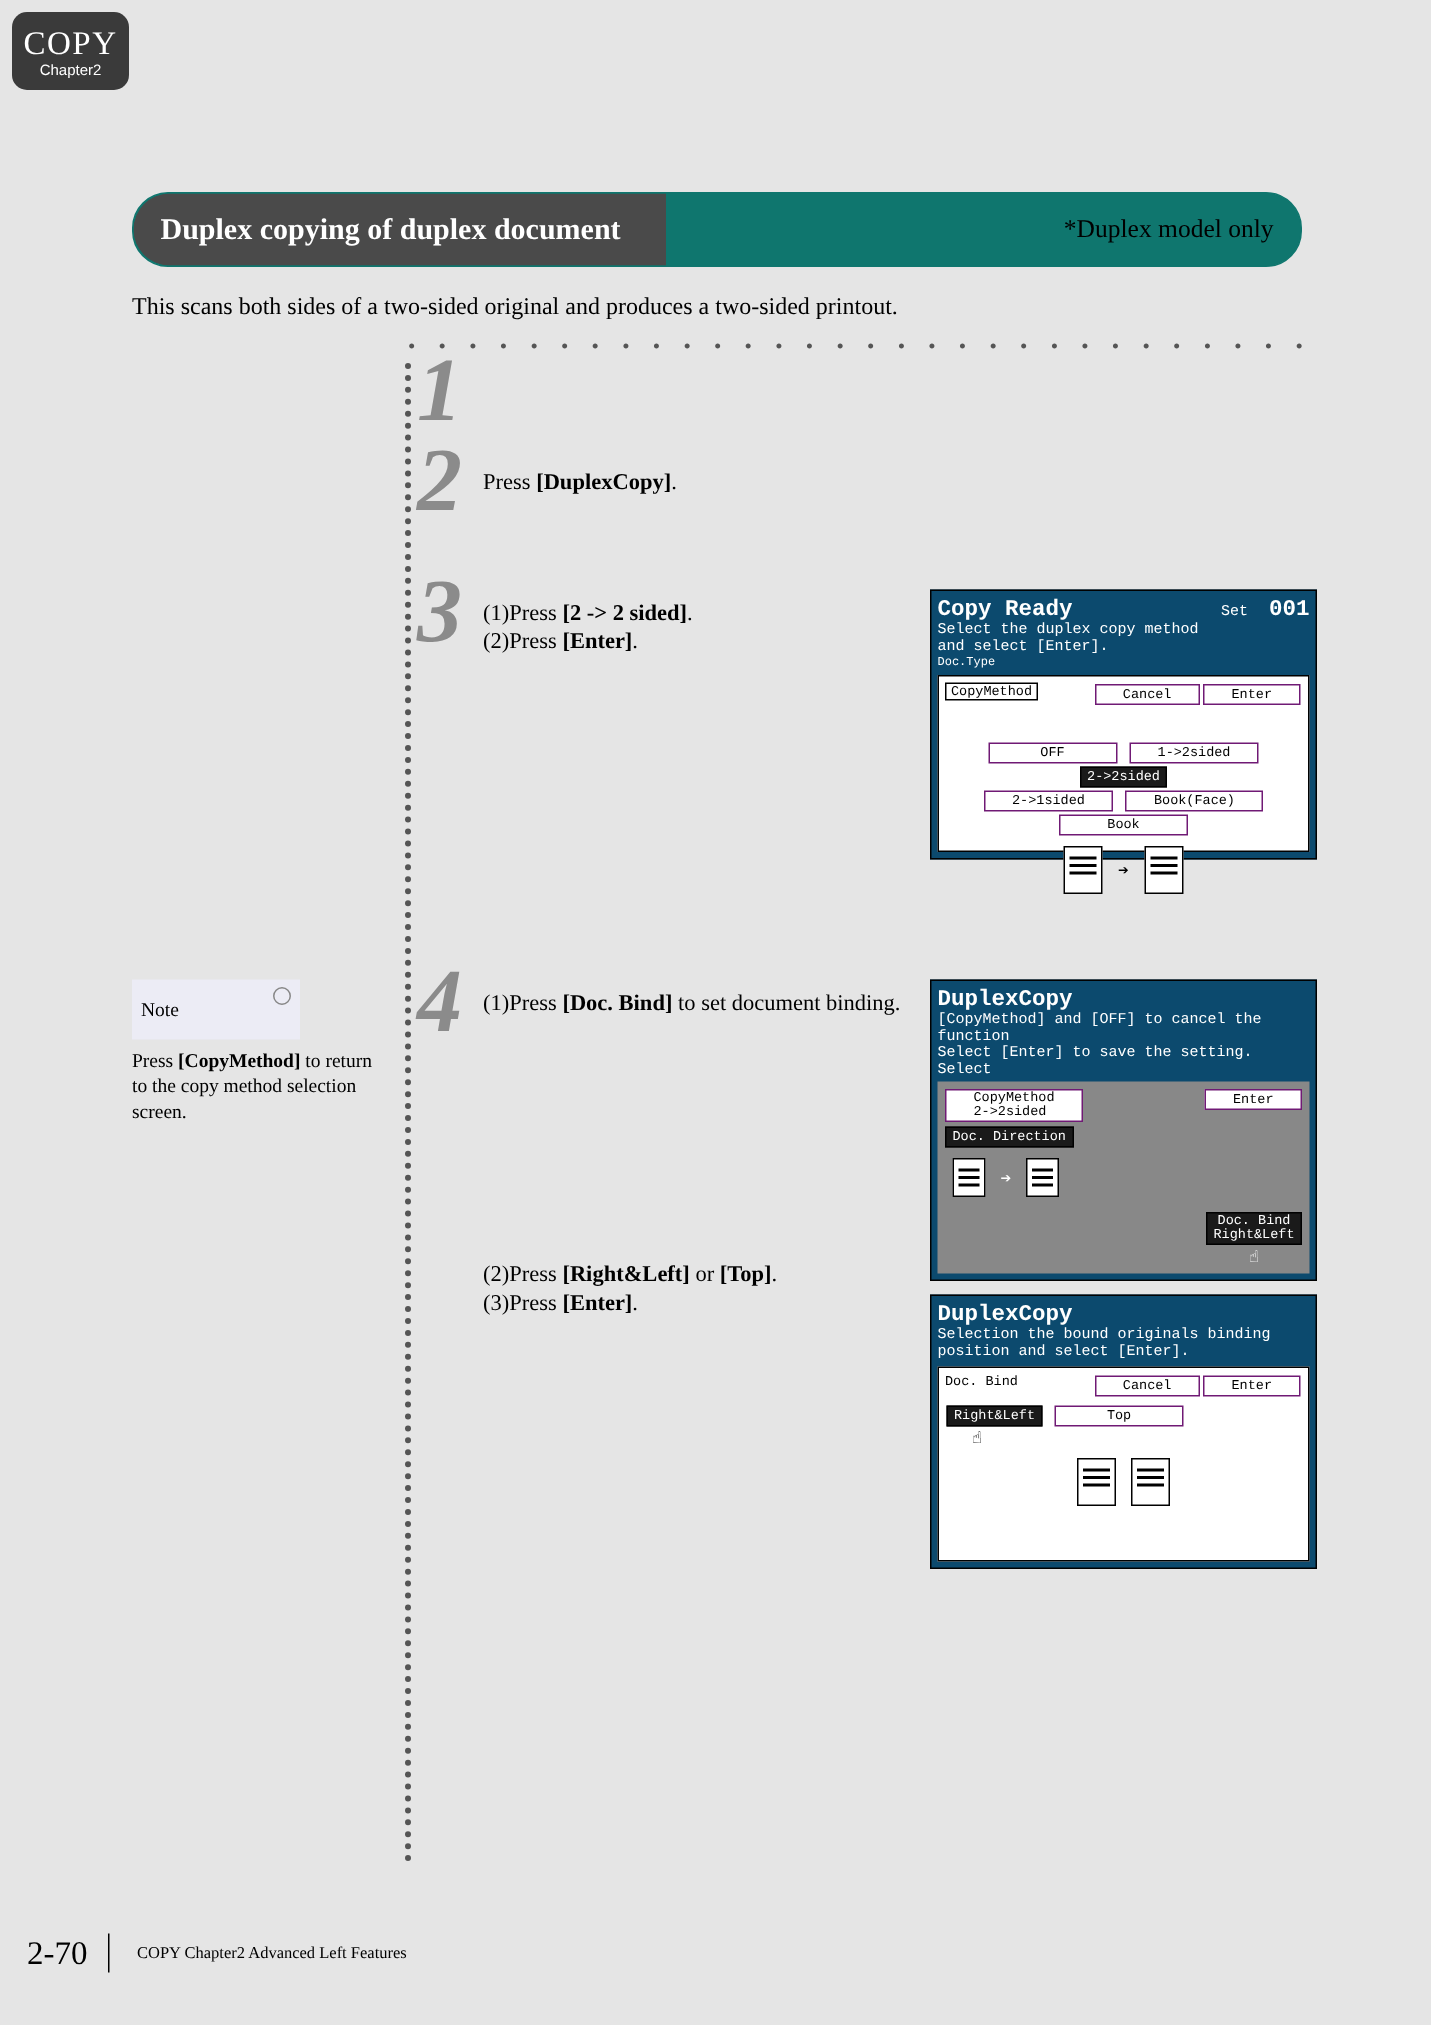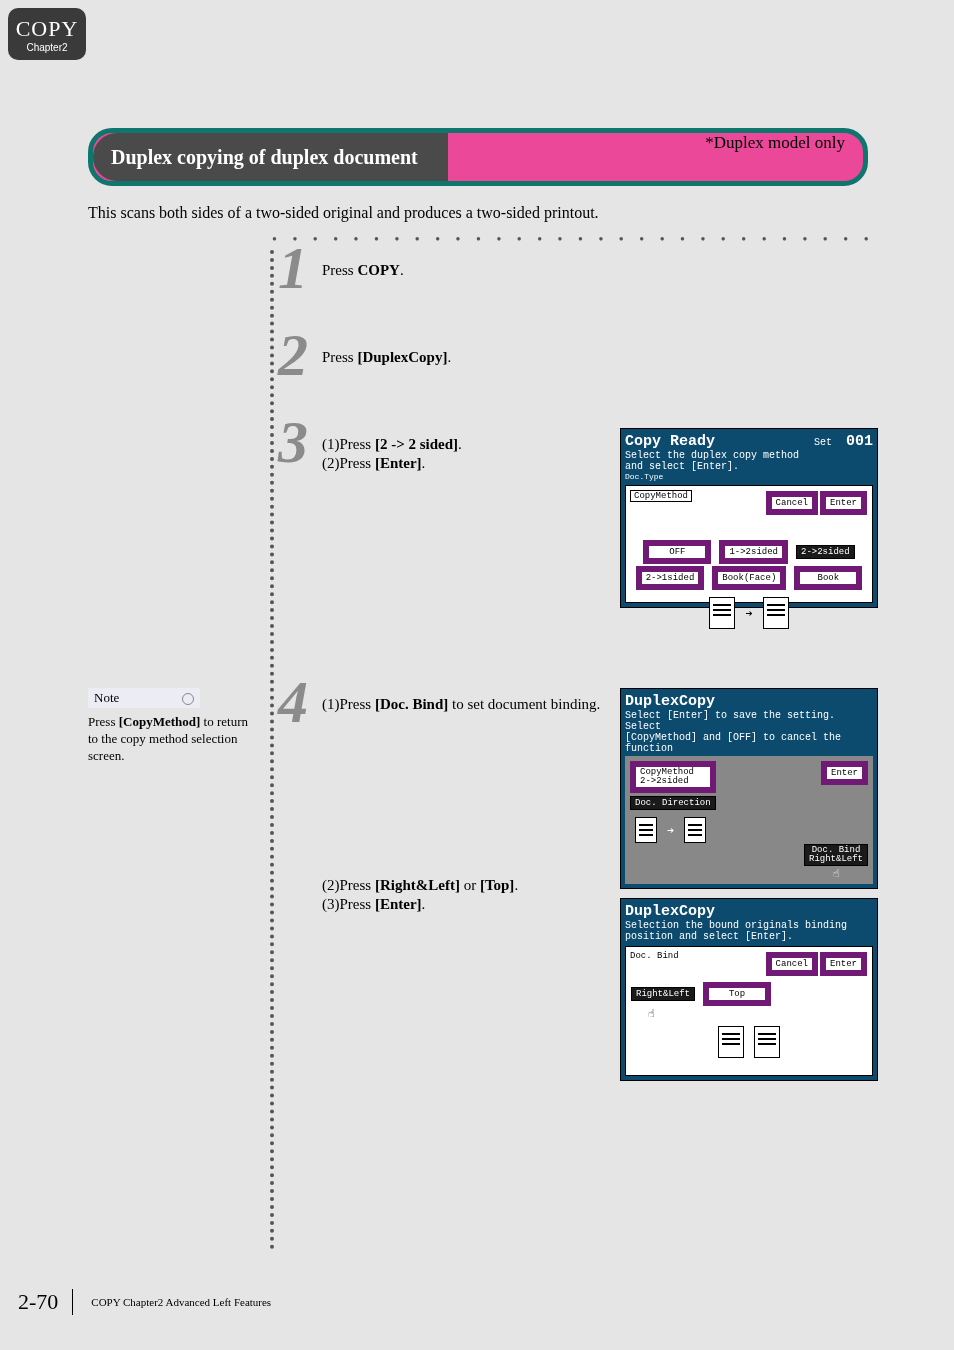--- a/index.html
+++ b/index.html
@@ -1,39 +1,39 @@
 <!DOCTYPE html>
 <html><head>
 <meta charset="utf-8">
 <style>
   body{margin:0;background:#e5e5e5;font-family:Georgia,'Times New Roman',serif;color:#000}
   .page{width:954px;height:1350px;position:relative;background:#e5e5e5}
   .tab{position:absolute;left:8px;top:8px;width:78px;height:52px;background:#3a3a3a;border-radius:10px;color:#fff;text-align:center;display:flex;flex-direction:column;justify-content:center;align-items:center}
   .tab .t1{font-family:Georgia,serif;font-size:22px;letter-spacing:1px}
   .tab .t2{font-size:10px;font-family:Liberation Sans, sans-serif}
   .content{position:absolute;left:88px;top:128px;width:780px}
-  .title-cap{height:48px;border:5px solid #0f766e;border-radius:24px;background:#ec4899;display:flex;align-items:flex-start;overflow:hidden}
+  .title-cap{height:48px;border:1px solid #0f766e;border-radius:24px;background:#0f766e;display:flex;align-items:center;overflow:hidden}
   .title-left{background:#4a4a4a;color:#fff;font-weight:bold;font-size:20px;padding:0 30px 0 18px;height:100%;display:flex;align-items:center;border-radius:24px 0 0 24px}
   .title-right{margin-left:auto;padding-right:18px;font-size:17px}
   .intro{margin-top:18px;font-size:16px}
   .dots{margin-top:10px;color:#555;letter-spacing:6px;font-size:14px;white-space:nowrap;overflow:hidden;height:14px;padding-left:184px}
   .steps{position:relative;margin-top:8px}
   .vline{position:absolute;left:182px;top:-4px;width:0;height:1000px;border-left:4px dotted #555}
   .step{position:relative;display:flex;align-items:flex-start;margin-bottom:60px}
   .left-col{width:182px;flex-shrink:0}
   .num{position:absolute;left:190px;top:-20px;font-family:'Times New Roman',serif;font-size:60px;font-weight:bold;color:#8b8b8b;font-style:italic}
   .body{margin-left:52px;padding-top:6px;font-size:15px;width:290px}
   .body p{margin:2px 0}
   .screen{position:absolute;top:0;right:-10px;width:248px;background:#0c4a6e;color:#fff;font-family:'Courier New',monospace;font-size:10px;border:1px solid #000;padding:4px}
   .screen .srow{display:flex;justify-content:space-between;align-items:center}
   .screen .big{font-size:15px;font-weight:bold}
   .sc-white{background:#fff;color:#000;border:1px solid #000;padding:4px;margin-top:4px;position:relative}
-  .sc-btn{display:inline-block;border:6px solid #701a75;padding:1px 4px;font-size:9px;background:#fff;color:#000;margin:1px}
+  .sc-btn{display:inline-block;border:1px solid #701a75;padding:1px 18px;font-size:9px;background:#fff;color:#000;margin:1px}
   .sc-btn-inv{display:inline-block;border:1px solid #000;padding:1px 4px;font-size:9px;background:#1a1a1a;color:#fff;margin:1px}
-  .note-box{width:100px;padding:2px 6px;background:#ececf5;font-size:13px;position:relative}
+  .note-box{width:100px;padding:12px 6px;background:#ececf5;font-size:13px;position:relative}
   .note-box::after{content:"";position:absolute;right:6px;top:5px;width:10px;height:10px;border:1px solid #888;border-radius:50%}
   .note-text{font-size:13px;margin-top:6px;line-height:1.3;width:160px}
   .footer{position:absolute;left:18px;bottom:35px;display:flex;align-items:center}
   .pg{font-family:Georgia,serif;font-size:22px}
   .ftxt{font-size:11px;margin-left:18px}
   .screen-icons{display:flex;justify-content:center;align-items:center;gap:10px;margin-top:6px}
   .pgico{width:24px;height:30px;border:1px solid #000;background:#fff;position:relative}
   .pgico::before{content:"";position:absolute;left:3px;top:6px;right:3px;height:2px;background:#000;box-shadow:0 5px 0 #000,0 10px 0 #000}
   .arrow{font-size:12px}
   .hand{font-size:11px}
@@ -57,23 +57,20 @@
 
     <div class="intro">This scans both sides of a two-sided original and produces a two-sided printout.</div>
     <div class="dots">• • • • • • • • • • • • • • • • • • • • • • • • • • • • • • • • • • • • • • • • • • • • • • • • • •</div>
 
     <div class="steps">
       <div class="vline"></div>
 
       <div class="step">
         <div class="left-col"></div>
         <div class="num">1</div>
-        <div class="body">
-          <p><span>Press </span><b>COPY</b><span>.</span></p>
-        </div>
       </div>
 
       <div class="step">
         <div class="left-col"></div>
         <div class="num">2</div>
         <div class="body">
           <p><span>Press </span><b>[DuplexCopy]</b><span>.</span></p>
         </div>
       </div>
 
@@ -132,22 +129,22 @@
         <div class="num">4</div>
         <div class="body" style="width:280px">
           <p><span>(1)Press </span><b>[Doc. Bind]</b><span> to set document binding.</span></p>
           <div style="height:160px"></div>
           <p><span>(2)Press </span><b>[Right&amp;Left]</b><span> or </span><b>[Top]</b><span>.</span></p>
           <p><span>(3)Press </span><b>[Enter]</b><span>.</span></p>
         </div>
 
         <div class="screen" style="top:0">
           <div class="big">DuplexCopy</div>
+          <div>[CopyMethod] and [OFF] to cancel the function</div>
           <div>Select [Enter] to save the setting. Select</div>
-          <div>[CopyMethod] and [OFF] to cancel the function</div>
           <div style="background:#888;padding:4px;margin-top:2px;position:relative;height:120px">
             <div style="display:flex;justify-content:space-between;align-items:flex-start">
               <div>
                 <div class="sc-btn" style="display:block;line-height:1">
                   <div>CopyMethod</div>
                   <div>2-&gt;2sided</div>
                 </div>
                 <div class="sc-btn-inv" style="margin-top:2px">Doc. Direction</div>
               </div>
               <span class="sc-btn">Enter</span>

